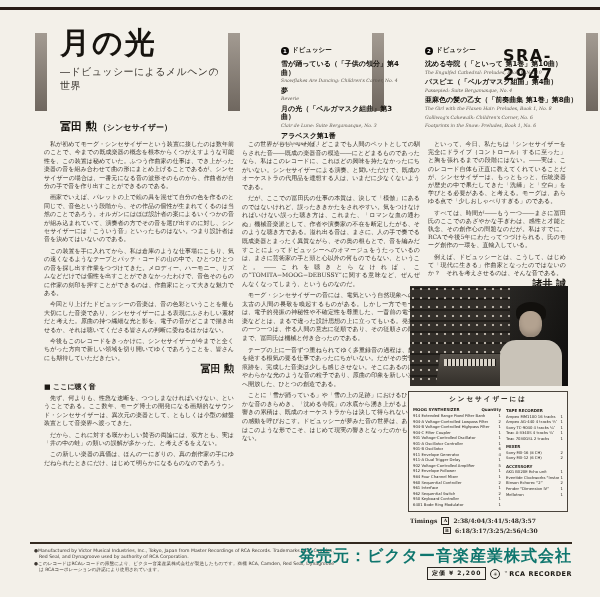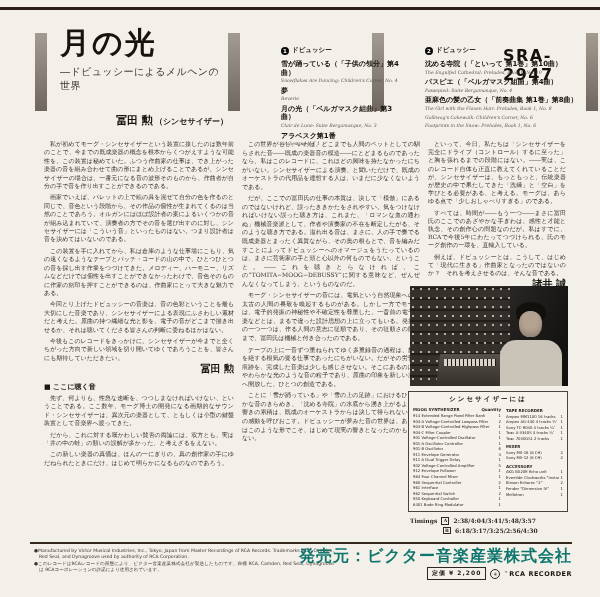--- a/index.html
+++ b/index.html
@@ -10,21 +10,21 @@
 
   .bar{position:absolute;top:33px;width:12px;height:78px;
        background:linear-gradient(180deg,#a39b92,#6f675f);}
   .bar-title{left:35px}.bar-s1{left:228px}.bar-s2{left:372px}.bar-right{left:586px}
 
   .title-block{position:absolute;left:60px;top:26px;width:168px;}
   .album-title{margin:0;font-family:"DejaVu Sans",sans-serif;font-weight:bold;
        font-size:30px;line-height:34px;letter-spacing:2px;color:#17140f;}
   .subtitle{margin-top:5px;font-family:"DejaVu Sans",sans-serif;font-size:10px;
        letter-spacing:.4px;color:#3a352f;}
-  .artist{margin-top:16px;font-family:"DejaVu Sans",sans-serif;font-weight:bold;color:#17140f;text-align:right;}
+  .artist{margin-top:22px;font-family:"DejaVu Sans",sans-serif;font-weight:bold;color:#17140f;}
   .artist .name{font-size:11px;}
   .artist .role{font-size:8px;margin-left:2px;}
 
   .catalog{position:absolute;left:503px;top:46px;font-family:"DejaVu Sans",sans-serif;
        font-weight:bold;font-size:16px;letter-spacing:1.5px;color:#14110d;}
 
   .tracks{position:absolute;top:46px;font-family:"DejaVu Sans",sans-serif;margin-left:35px;}
   .tracks-1{left:246px;width:124px;}
   .tracks-2{left:390px;width:182px;}
   .side-head{display:flex;align-items:center;gap:3px;margin-bottom:5px;}

